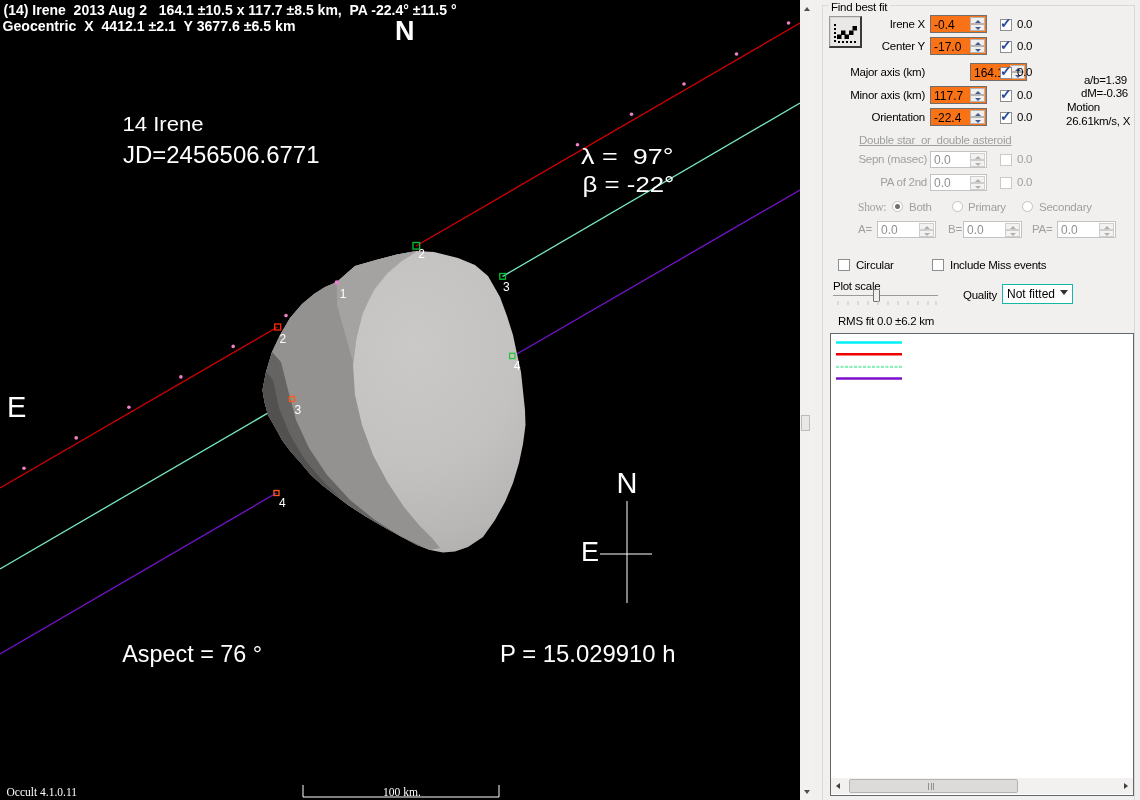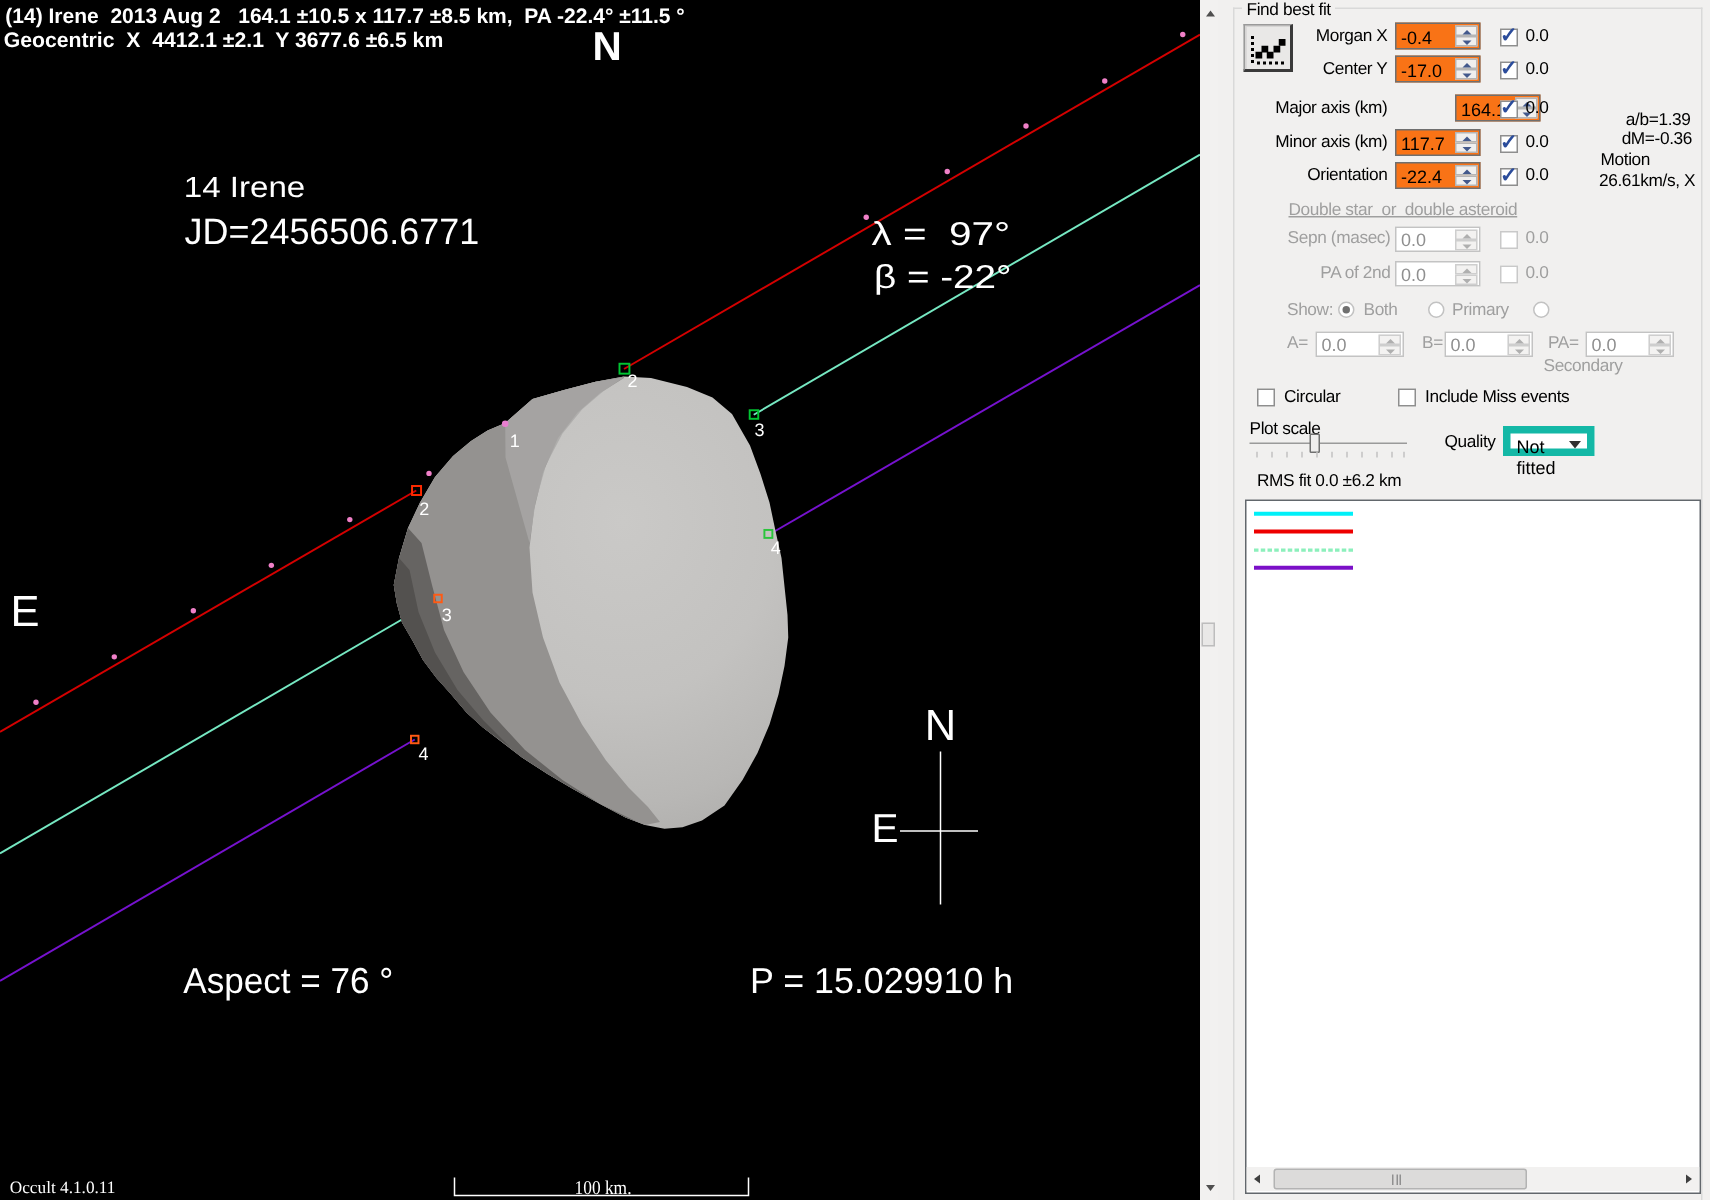--- a/index.html
+++ b/index.html
@@ -135,21 +135,21 @@
           <rect x="23" y="23" width="2" height="2"></rect>
 <rect x="21.5" y="8" width="4.5" height="4.5"></rect>
           <rect x="10" y="12.5" width="4.5" height="4.5"></rect>
           <rect x="18" y="12.5" width="4.5" height="4.5"></rect>
           <rect x="6" y="16.5" width="4.5" height="4.5"></rect>
           <rect x="13.5" y="16.5" width="4.5" height="4.5"></rect>
 </g>
 </svg>
 </div>
 
-<div class="lbl rlab" style="top:18px;">Morgan X</div>
+<div class="lbl rlab" style="top:18px;">Irene X</div>
 <div class="field" style="left:130px;top:15px;">
       <span class="v">-0.4</span>
       <span class="spin">
         <span class="b up">
           <i class="tri-u"></i>
         </span>
         <span class="b dn">
           <i class="tri-d"></i>
         </span>
       </span>
@@ -256,29 +256,29 @@
           <i class="tri-u"></i>
         </span>
         <span class="b dn">
           <i class="tri-d"></i>
         </span>
       </span>
     </div>
 <div class="gcb" style="left:200px;top:177px;"></div>
 <div class="glbl" style="left:217px;top:176px;">0.0</div>
 
-<div class="glbl" style="left:58px;top:201px;">Show:</div>
+<div class="glbl" style="left:58px;top:201px;font-family:Liberation Serif, serif;">Show:</div>
 <div class="radio" style="left:92px;top:201px;">
       <span class="rdot"></span>
     </div>
 <div class="glbl" style="left:109px;top:201px;">Both</div>
 <div class="radio" style="left:152px;top:201px;"></div>
 <div class="glbl" style="left:168px;top:201px;">Primary</div>
 <div class="radio" style="left:222px;top:201px;"></div>
-<div class="glbl" style="left:229px;top:201px;margin-top:37px;">Secondary</div>
+<div class="glbl" style="left:239px;top:201px;">Secondary</div>
 
 <div class="glbl" style="left:58px;top:223px;">A=</div>
 <div class="gfield" style="left:77px;top:221px;width:59px;">
       <span class="v">0.0</span>
       <span class="spin gspin">
         <span class="b up">
           <i class="tri-u"></i>
         </span>
         <span class="b dn">
           <i class="tri-d"></i>
@@ -327,21 +327,21 @@
         <line x1="43" y1="0" x2="43" y2="4"></line>
         <line x1="53" y1="0" x2="53" y2="4"></line>
         <line x1="63" y1="0" x2="63" y2="4"></line>
         <line x1="73" y1="0" x2="73" y2="4"></line>
         <line x1="83" y1="0" x2="83" y2="4"></line>
         <line x1="93" y1="0" x2="93" y2="4"></line>
         <line x1="101" y1="0" x2="101" y2="4"></line>
 </g>
 </svg>
 <div class="lbl" style="left:163px;top:288.5px;">Quality</div>
-<div style="position:absolute;left:202px;top:284px;width:61px;height:20px;background:#fff;border:5px solid #14b8a6;box-sizing:border-box;">
+<div style="position:absolute;left:202px;top:284px;width:71px;height:20px;background:#fff;border:1px solid #14b8a6;box-sizing:border-box;">
 <span style="position:absolute;left:4px;top:2px;font-size:12px;">Not fitted</span>
 <span style="position:absolute;right:4px;top:5px;width:0;height:0;border-left:4px solid transparent;border-right:4px solid transparent;border-top:5px solid #303030;"></span>
 </div>
 <div class="lbl" style="left:38px;top:314.5px;">RMS fit 0.0 ±6.2 km</div>
 
 <div style="position:absolute;left:30px;top:332.5px;width:304px;height:463px;background:#fff;border:1px solid #62676C;box-sizing:border-box;overflow:hidden;">
 <svg width="302" height="60" style="position:absolute;left:0;top:0;">
 <line x1="5" y1="8.5" x2="71" y2="8.5" stroke="#00F0F8" stroke-width="2.6"></line>
 <line x1="5" y1="20.3" x2="71" y2="20.3" stroke="#EE0000" stroke-width="2.6"></line>
 <line x1="5" y1="32.8" x2="71" y2="32.8" stroke="#8CF0BC" stroke-width="2.2" stroke-dasharray="3,1.5"></line>

